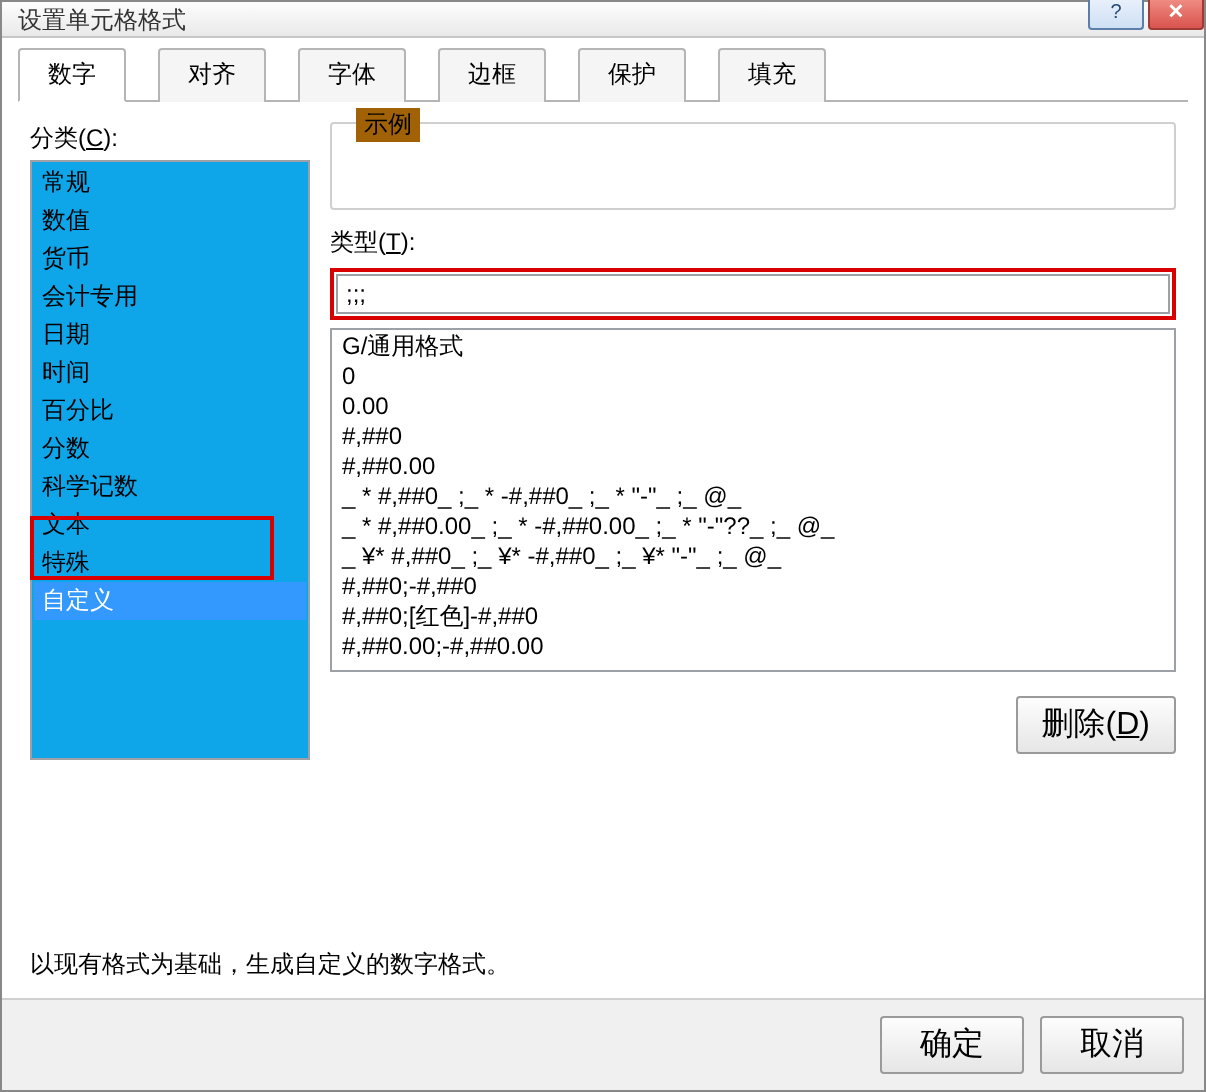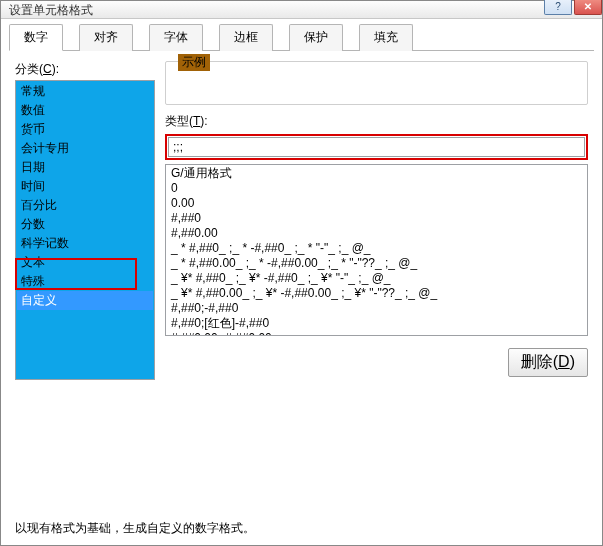--- a/index.html
+++ b/index.html
@@ -301,34 +301,37 @@
 
           <div class="type-list">
             <div class="type-item">G/通用格式</div>
             <div class="type-item">0</div>
             <div class="type-item">0.00</div>
             <div class="type-item">#,##0</div>
             <div class="type-item">#,##0.00</div>
             <div class="type-item">_ * #,##0_ ;_ * -#,##0_ ;_ * "-"_ ;_ @_ </div>
             <div class="type-item">_ * #,##0.00_ ;_ * -#,##0.00_ ;_ * "-"??_ ;_ @_ </div>
             <div class="type-item">_ ¥* #,##0_ ;_ ¥* -#,##0_ ;_ ¥* "-"_ ;_ @_ </div>
-            <div class="type-item">_ ¥* #,##0.00_ ;_ ¥* -#,##0.00_ ;_ ¥* "-"??_ ;_ @_ </div>
             <div class="type-item">#,##0;-#,##0</div>
             <div class="type-item">#,##0;[红色]-#,##0</div>
             <div class="type-item">#,##0.00;-#,##0.00</div>
           </div>
 
           <div class="delete-row">
             <button class="btn">
               <span>删除</span>(<span class="underline">D</span>)
             </button>
           </div>
 
         </div>
       </div>
 
       <div class="hint">以现有格式为基础，生成自定义的数字格式。</div>
 
     </div>
   </div>
 
+  <div class="footer">
+    <button class="btn">确定</button>
+    <button class="btn">取消</button>
+  </div>
 
 </div>
 
 </body></html>

